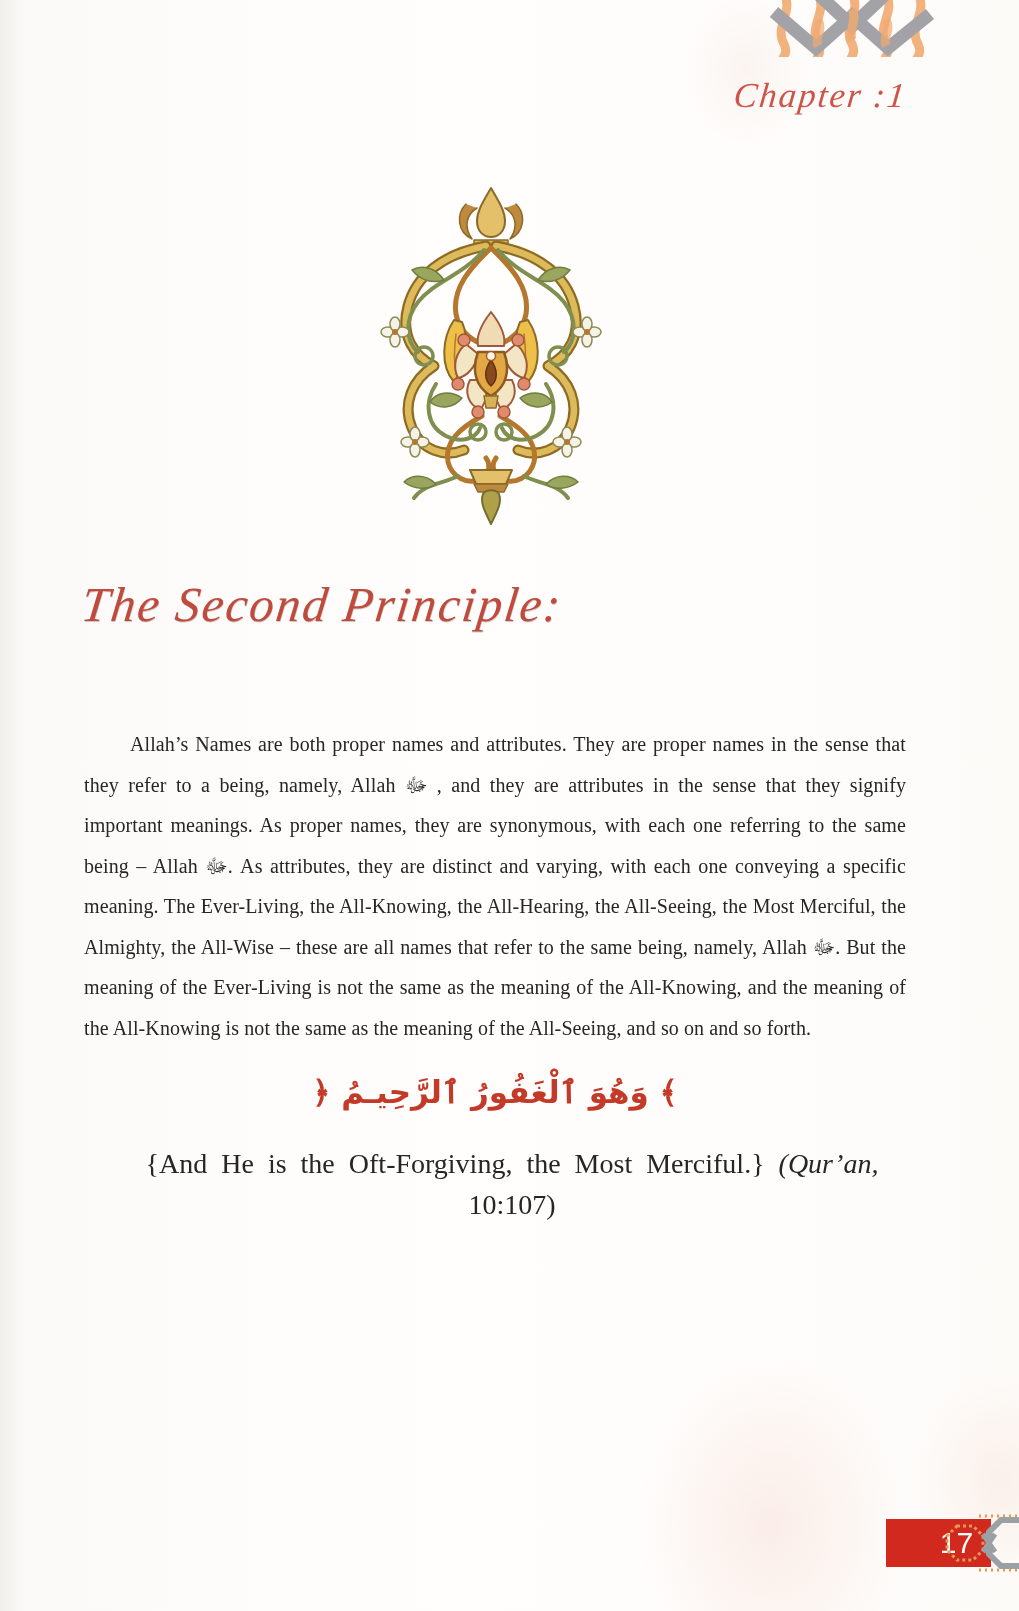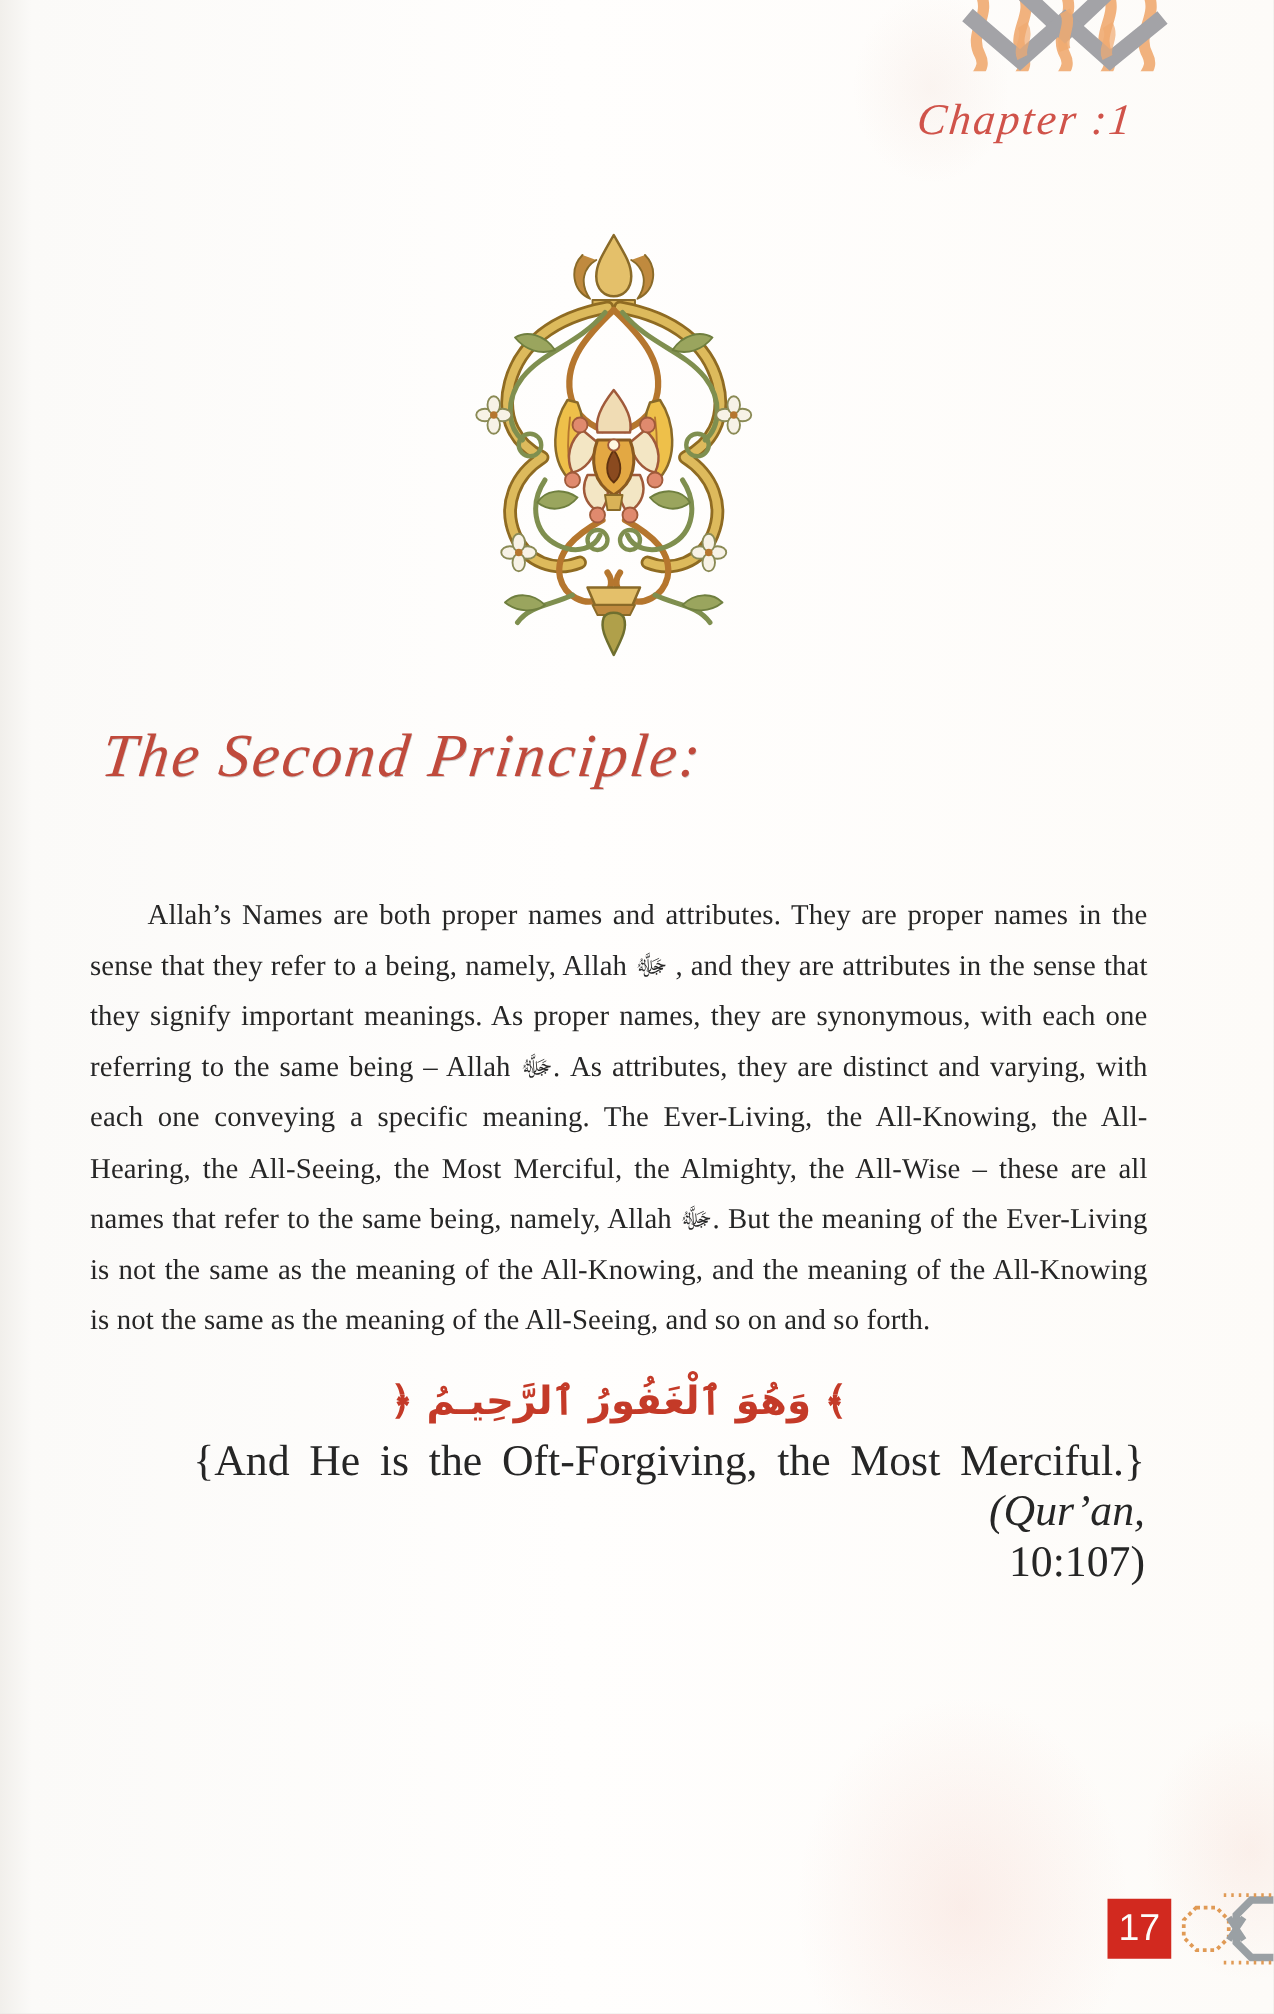--- a/index.html
+++ b/index.html
@@ -34,52 +34,52 @@
     color:#c04a3c;
     transform:skewX(-7deg);
     text-shadow:0.5px 0.5px 0 rgba(120,110,110,.35);
   }
   
   .bodycol{
     position:absolute;top:712px;left:72px;width:846px;
     color:#262626;
   }
   .para{
-    margin:0;
-    font-size:23px;line-height:40.5px;
+    margin:12px;
+    font-size:20px;line-height:40.5px;
     text-align:justify;text-align-last:left;
     letter-spacing:.1px;
   }
   .para.indent{text-indent:46px;}
   .para + .para{margin-top:7px;}
   .verse{
     margin-top:16px;
     text-align:center;
     direction:rtl;
     font-family:"DejaVu Sans","Liberation Sans",sans-serif;
     font-size:31px;line-height:56px;
     color:#c43a28;
     font-weight:bold;
   }
   .quote{
-    margin:0 0 0 36px;width:808px;
-    font-size:35px;line-height:40.5px;
+    margin:24px 0 0 36px;width:808px;
+    font-size:28px;line-height:40.5px;
     word-spacing:7px;
-    text-align:right;
+    text-align:center;
   }
   .quote .ital{font-style:italic;}
   
   .pagenum{
     position:absolute;top:1519px;left:886px;
-    width:51px;height:48px;
+    width:69px;height:48px;
     background:#d2291f;
     color:#fdfdfb;
     font-family:"Liberation Sans","DejaVu Sans",sans-serif;
     font-size:30px;
-    display:flex;align-items:center;justify-content:center;
+    display:flex;align-items:center;justify-content:center;padding-left:36px;
   }
   
   .corner{position:absolute;top:1512px;right:0;width:80px;height:62px;}
 </style>
 </head>
 <body>
 
 <div class="page">
 
   <svg class="knot" viewBox="0 0 168 57" aria-hidden="true">

